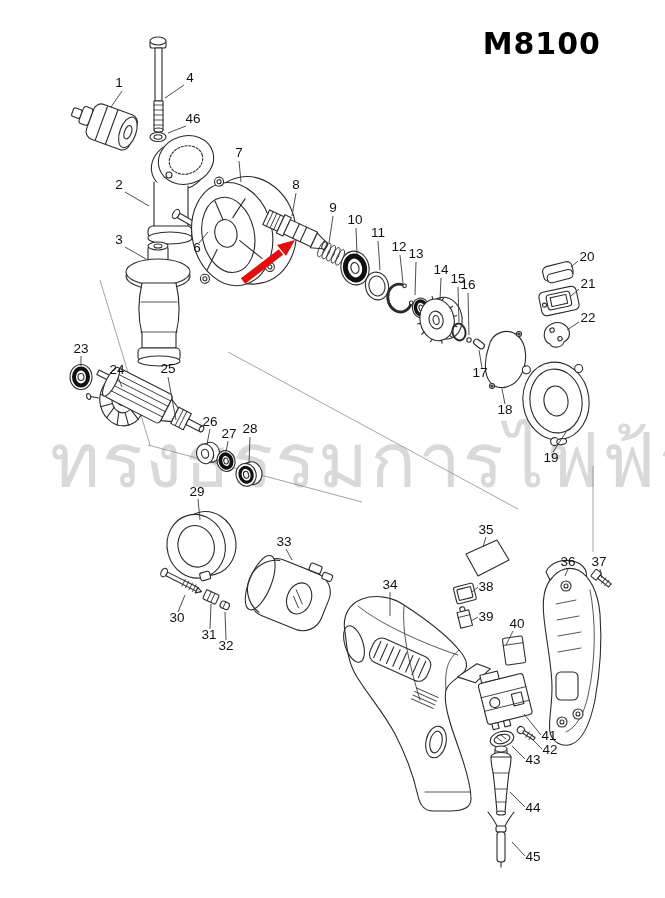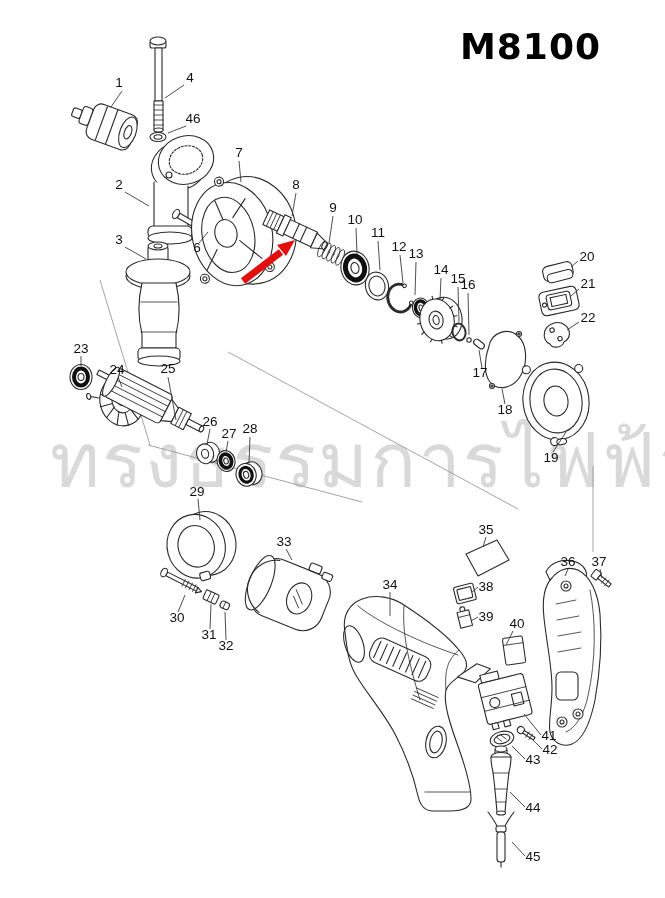--- a/index.html
+++ b/index.html
@@ -2,21 +2,21 @@
 <html><head>
 <meta charset="utf-8">
 <style>
   html,body{margin:0;padding:0;background:#fff;}
   .canvas{position:relative;width:665px;height:898px;background:#fff;overflow:hidden;
           font-family:"Liberation Sans",sans-serif;}
   .watermark{position:absolute;left:50px;top:400px;width:615px;font-size:76px;
              color:#d9d9d9;font-family:"DejaVu Sans",sans-serif;white-space:nowrap;
              letter-spacing:2px;user-select:none;}
   .title{position:absolute;top:26px;right:64px;font-family:"DejaVu Sans",sans-serif;
-         font-weight:bold;font-size:36px;color:#000;letter-spacing:1px;}
+         font-weight:bold;font-size:30px;color:#000;letter-spacing:1px;}
   svg.diagram{position:absolute;left:0;top:0;}
   .part{stroke:#2b2b2b;stroke-width:1.1;fill:none;stroke-linecap:round;stroke-linejoin:round;}
   .fw{fill:#ffffff;}
   .ring{stroke:#101010;fill:none;}
   .cl{stroke:#8d8d8d;stroke-width:0.8;fill:none;}
   .leader{stroke:#3a3a3a;stroke-width:0.9;}
   .plabel{font:13.5px "Liberation Sans",sans-serif;fill:#111;text-anchor:middle;}
   .thin{stroke-width:0.8;}
 </style>
 </head>

